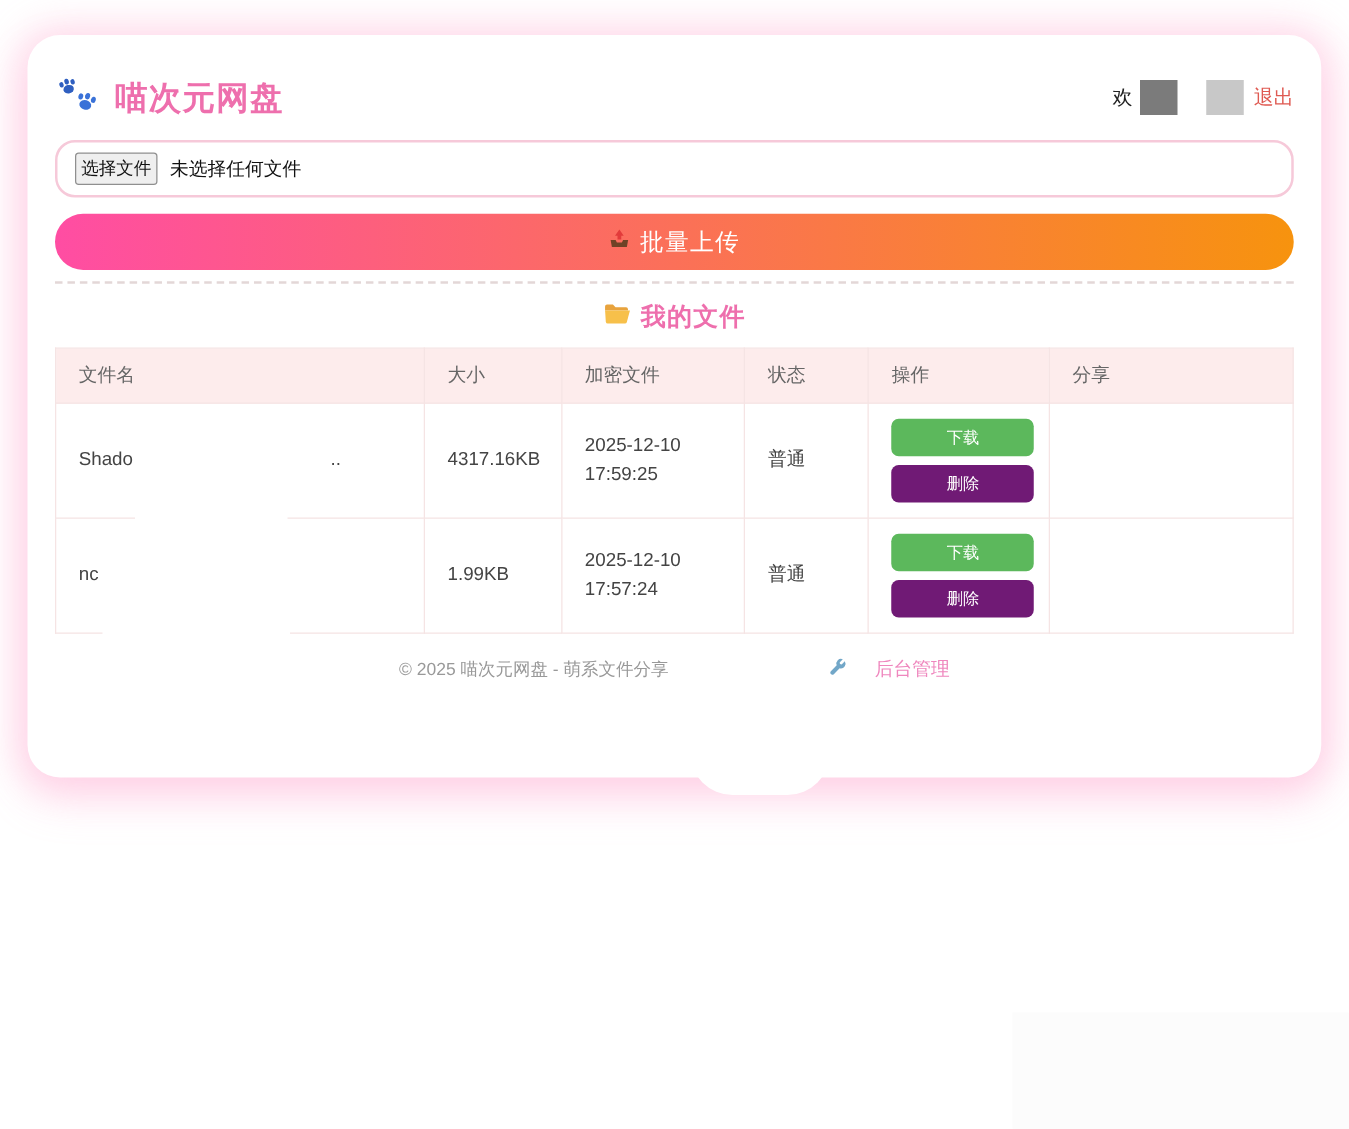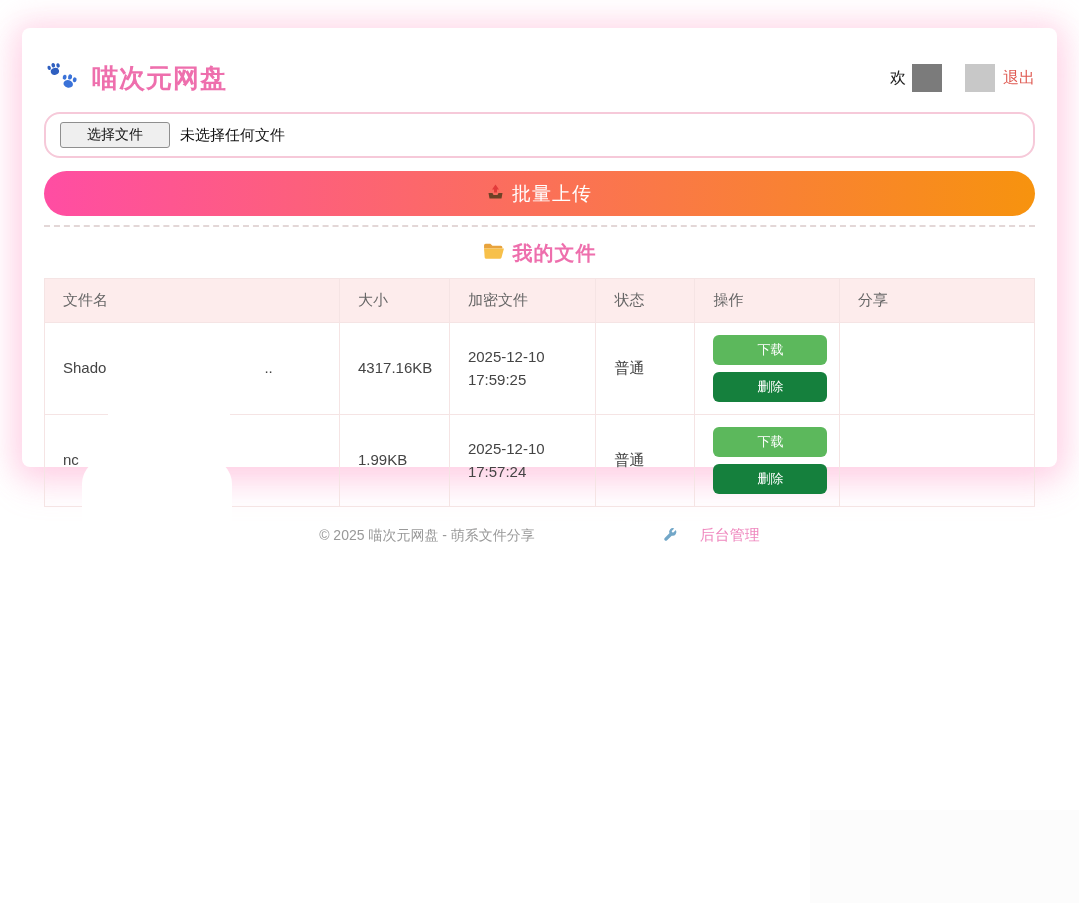--- a/index.html
+++ b/index.html
@@ -3,36 +3,36 @@
 <meta charset="utf-8">
 <style>
   * { box-sizing: border-box; }
   html,body { margin:0; padding:0; }
   body {
     width:1079px; height:903px; position:relative; overflow:hidden;
     background:#ffffff;
     font-family:"Liberation Sans", sans-serif;
   }
   .card {
-    position:absolute; left:22px; top:28px; width:1035px; height:439px;
-    background:#fff; border-radius:8px; padding:22px;
+    position:absolute; left:22px; top:28px; width:1035px; height:594px;
+    background:#fff; border-radius:26px; padding:22px;
     box-shadow:0 0 28px 8px rgba(255,178,213,.42), 0 16px 36px rgba(255,160,205,.30);
   }
   
   .card-header { display:flex; justify-content:space-between; align-items:center; height:56px; margin-bottom:6px; }
   .brand { display:flex; align-items:center; gap:12px; }
   .brand-title { font-size:26px; font-weight:bold; color:#ee6fad; letter-spacing:1px; }
   .header-right { display:flex; align-items:center; font-size:16px; }
   .welcome-text { color:#222; margin-right:6px; }
   .redact-box-dark { width:30px; height:28px; background:#7b7b7b; margin-right:23px; }
   .redact-box-light { width:30px; height:28px; background:#c8c8c8; margin-right:8px; }
   .logout-link { color:#df5a52; text-decoration:none; }
   
   .file-box { border:2px solid #f6c9d9; border-radius:16px; height:46px; padding:8px 14px; display:flex; align-items:center; }
-  .choose-btn { font-size:14px; color:#111; background:#efefef; border:1px solid #8f8f8f; border-radius:3px; padding:3px 26px; margin-right:10px; font-family:inherit; cursor:pointer; }
+  .choose-btn { font-size:14px; color:#111; background:#efefef; border:1px solid #8f8f8f; border-radius:3px; padding:3px 4px; margin-right:10px; font-family:inherit; cursor:pointer; }
   .no-file { font-size:15px; color:#111; }
   .encrypt-row { margin-top:15px; display:flex; align-items:center; font-size:15px; color:#111; }
   .encrypt-row input { width:15px; height:15px; margin:0 3px 0 0; }
   .upload-btn {
     margin-top:13px; width:100%; height:45px; border:none; border-radius:23px;
     background:linear-gradient(90deg,#ff4da3,#f7930e);
     color:#fff; font-size:19px; display:flex; align-items:center; justify-content:center; gap:8px;
     cursor:pointer; font-family:inherit; letter-spacing:1px;
   }
   .divider { border:none; border-top:2px dashed #e3d7d7; margin:9px 0 0; }
@@ -40,21 +40,21 @@
     color:#ee6fad; font-size:20px; font-weight:bold; letter-spacing:1px;text-align:center; }
   
   table { width:100%; border-collapse:collapse; table-layout:fixed; }
   th, td { border:1px solid #f5e4e4; vertical-align:middle; }
   th { background:#fdecec; color:#666; font-weight:normal; font-size:15px; text-align:left; padding:12px 18px; }
   td { font-size:15px; color:#444; padding:12px 18px; height:90px; line-height:1.5; }
   .name-spacer1 { display:inline-block; width:158px; }
   .op-btn { display:block; width:114px; padding:6px 13px; border:none; border-radius:6px; color:#fff; font-size:13px;
     margin:0 auto; cursor:pointer; font-family:inherit; }
   .op-download { background:#5cb85c; margin-bottom:7px; }
-  .op-delete { background:#15803d; }
+  .op-delete { background:#701a75; }
   
   .card-footer { margin-top:19px; display:flex; justify-content:center; align-items:center; gap:128px; }
   .copyright { color:#999; font-size:14px; }
   .admin-link { color:#ef87be; text-decoration:none; font-size:15px; display:flex; align-items:center; gap:22px; }
   
   .blob { position:absolute; background:#fff; }
   .blob-top-right { left:898px; top:30px; width:100px; height:32px; border-radius:18px; }
   .blob-row1 { left:108px; top:374px; width:122px; height:82px; border-radius:20px; }
   .blob-row2 { left:82px; top:458px; width:150px; height:88px; border-radius:26px; }
   .blob-footer { left:552px; top:560px; width:112px; height:76px; border-radius:34px; }

